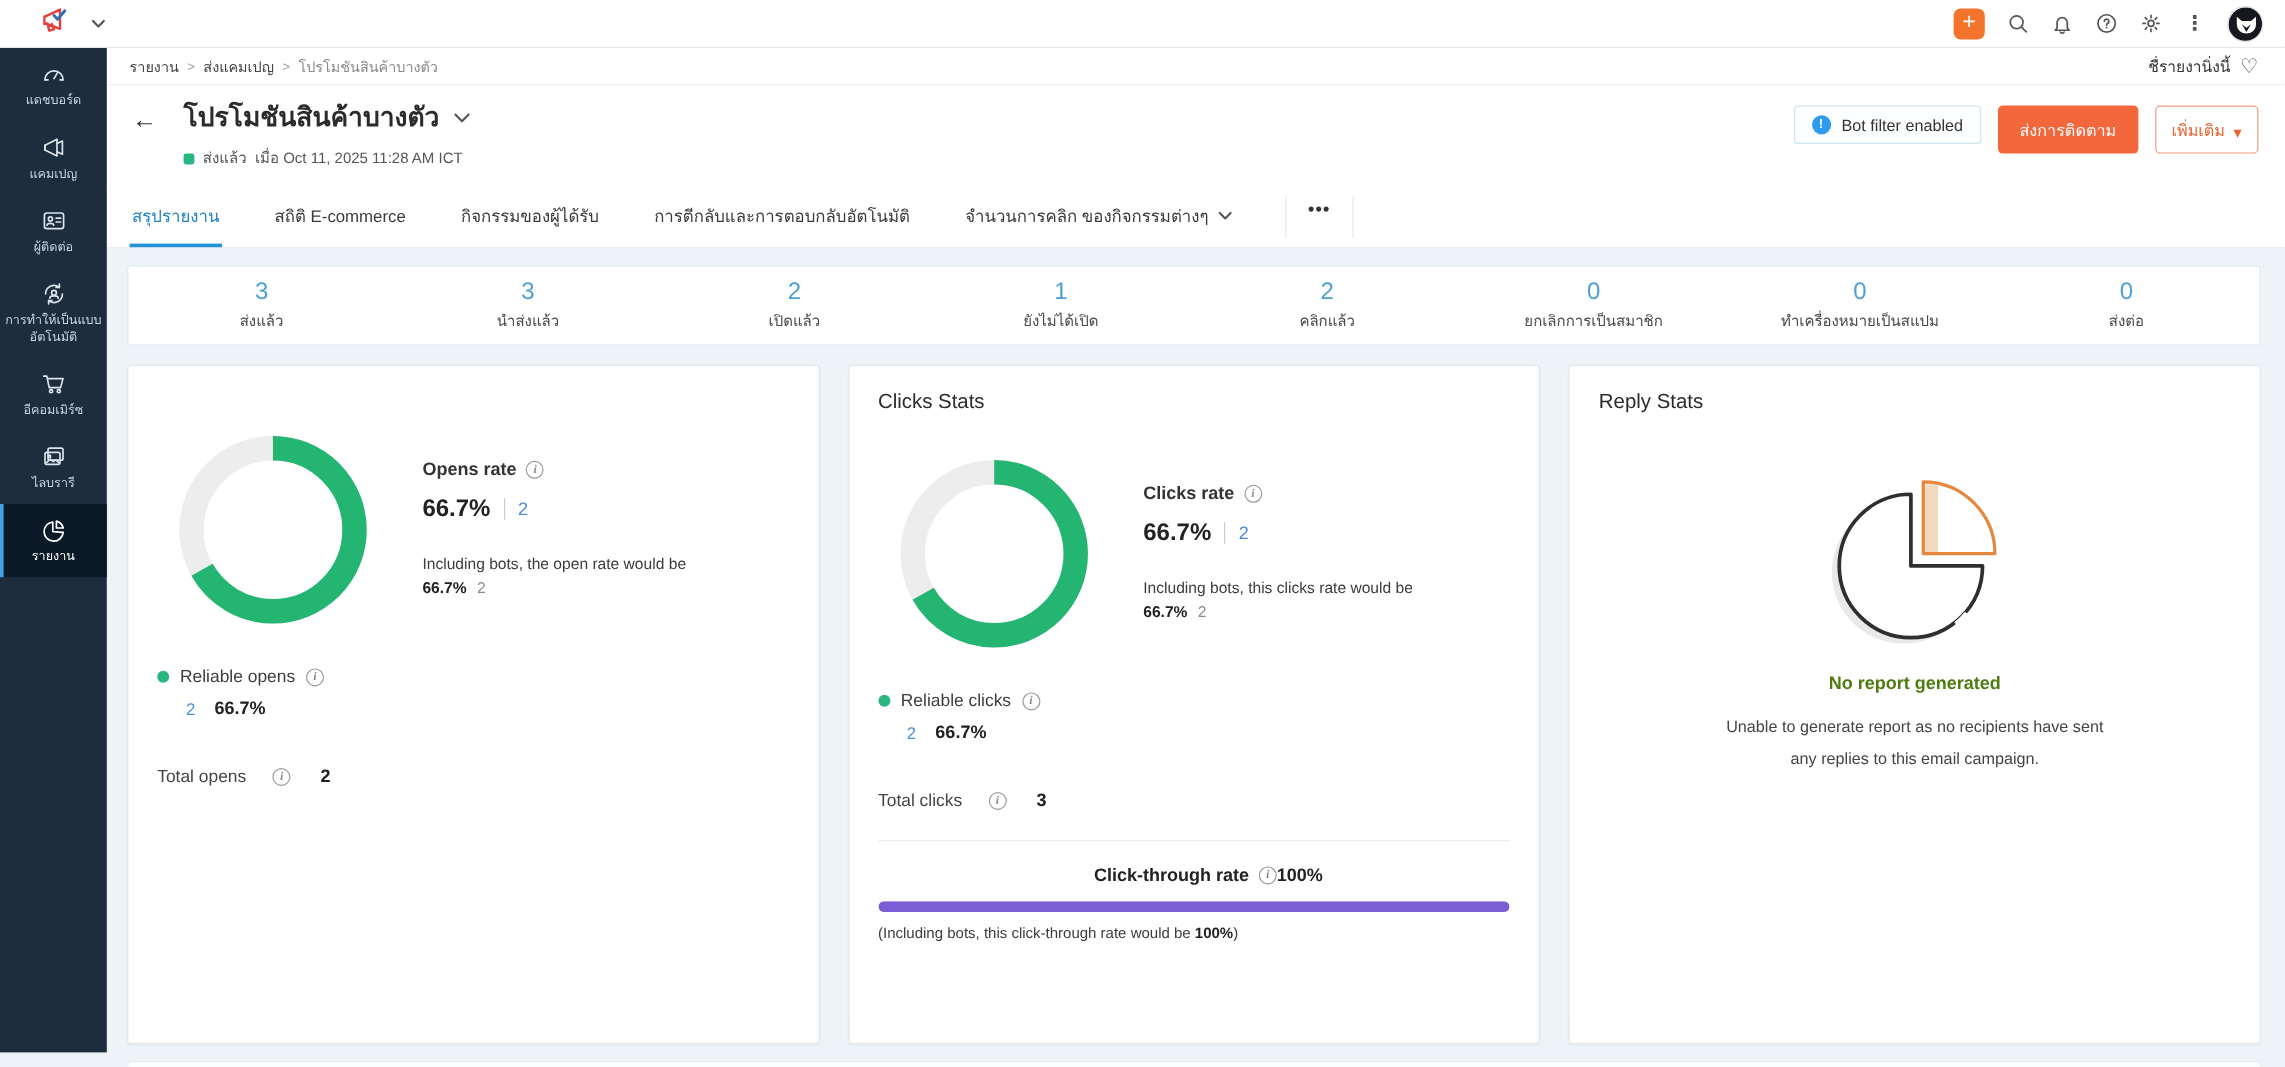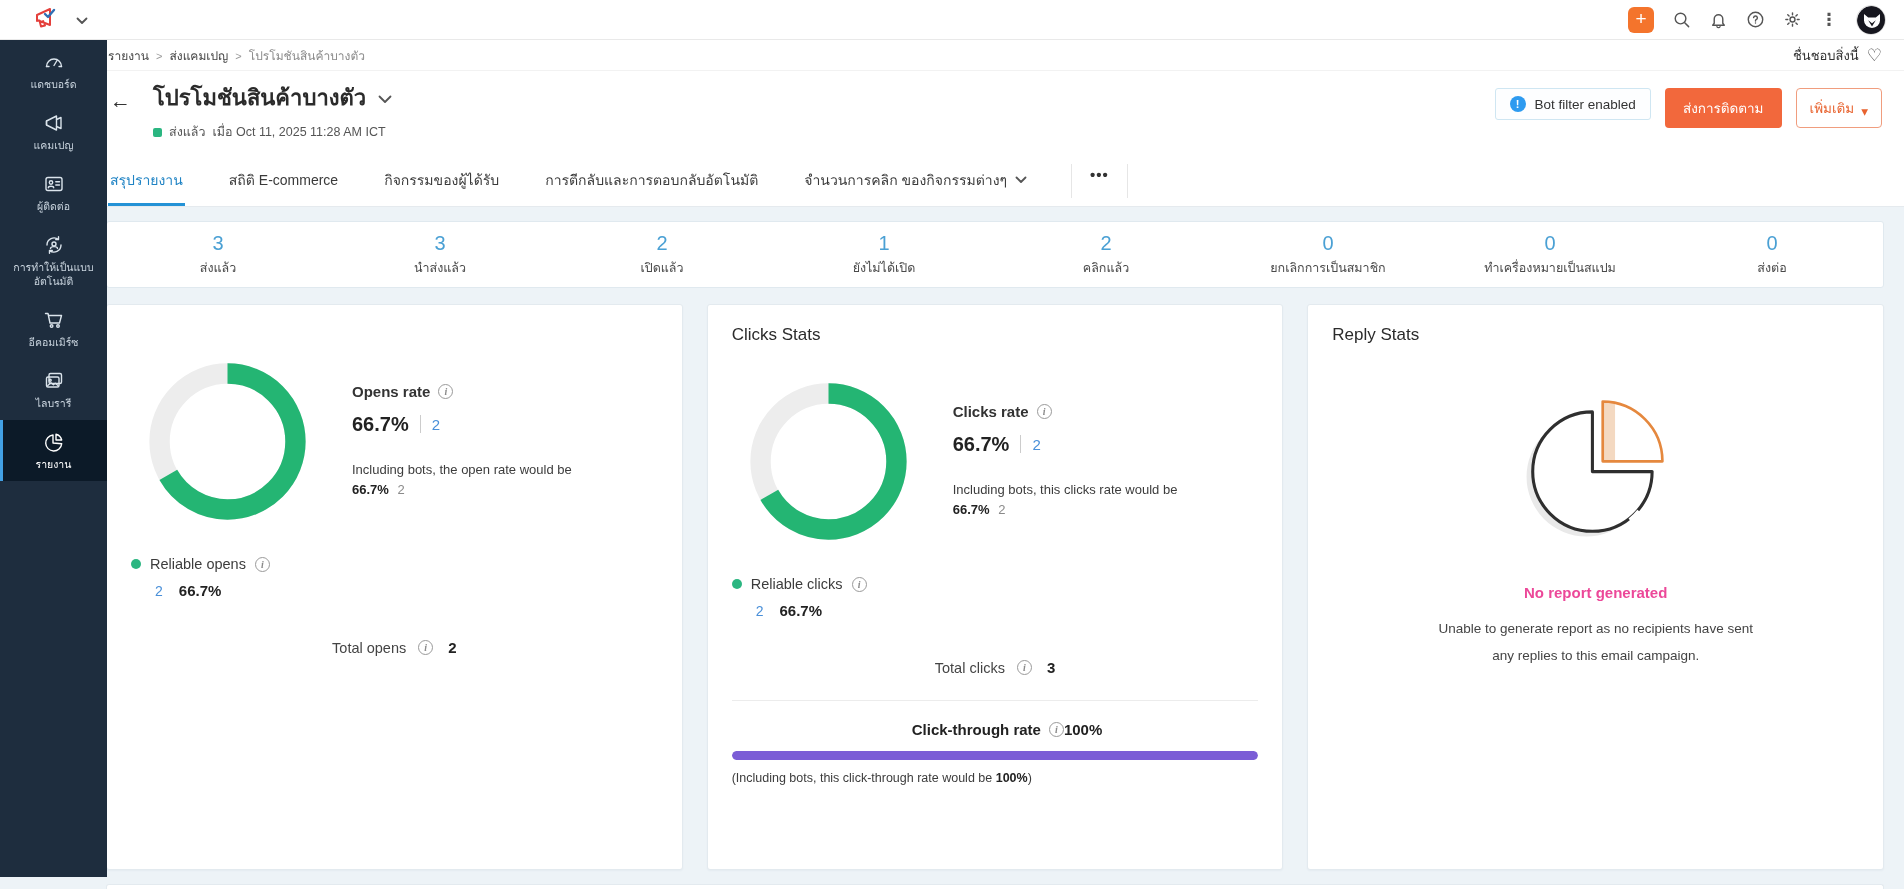--- a/index.html
+++ b/index.html
@@ -9,21 +9,21 @@
   
   .topbar { height:40px; background:#fff; border-bottom:1px solid #e9e9e9; display:flex; align-items:center; padding:0 18px; position:relative; z-index:3; }
   .brand { display:flex; align-items:center; gap:10px; margin-left:14px; }
   .topbar-right { margin-left:auto; display:flex; align-items:center; gap:17px; }
   .plus-btn { width:26px; height:26px; background:#f4742c; border-radius:6px; color:#fff; font-size:19px; line-height:24px; text-align:center; cursor:pointer; }
   .tb-icon { width:20px; height:20px; display:flex; align-items:center; justify-content:center; color:#555; }
   .kebab { font-size:17px; font-weight:bold; color:#555; letter-spacing:0; }
   .avatar { width:30px; height:30px; border-radius:50%; overflow:hidden; border:1px solid #ddd; }
 
   
-  .sidebar { position:absolute; top:40px; left:0; bottom:12px; width:107px; background:#1e2d3e; z-index:2; }
+  .sidebar { position:absolute; top:40px; left:0; bottom:12px; width:89px; background:#1e2d3e; z-index:2; }
   .side-item { padding:11px 2px 10px; text-align:center; color:#c9d4de; cursor:pointer; position:relative; }
   .side-item svg { display:block; margin:0 auto 5px; }
   .side-label { font-size:10.5px; line-height:1.25; display:block; }
   .side-item.active { background:#0c1a28; color:#fff; }
   .side-item.active::before { content:""; position:absolute; left:0; top:0; bottom:0; width:3px; background:#42a0e4; }
 
   
   .main { margin-left:86px; height:849px; display:flex; flex-direction:column; background:#edf3f7; }
 
   .crumbbar { background:#fff; padding:5px 22px 4px; display:flex; justify-content:space-between; align-items:center; border-bottom:1px solid #f2f2f2; }
@@ -77,35 +77,35 @@
   .bots-note b { color:#222; }
   .muted-count { color:#8a8a8a; margin-left:5px; }
 
   .legend { margin-top:32px; }
   .legend-row1 { display:flex; align-items:center; gap:9px; font-size:14.5px; color:#3c3c3c; }
   .legend-dot { width:10px; height:10px; border-radius:50%; background:#2bb681; }
   .legend-row2 { margin-top:10px; padding-left:24px; display:flex; align-items:center; gap:16px; }
   .legend-count { color:#4a90d9; font-size:14px; cursor:pointer; }
   .legend-rate { font-size:15px; font-weight:bold; color:#222; }
 
-  .total-row { margin-top:40px; display:flex; justify-content:center; align-items:center; gap:12px; font-size:14.5px; color:#444; }
+  .total-row { margin-top:40px; display:flex; align-items:center; gap:22px; font-size:14.5px; color:#444; }
   .total-value { font-size:15px; font-weight:bold; color:#222; margin-left:3px; }
 
   .ctr-divider { border-top:1px solid #ececec; margin-top:24px; }
   .ctr-row { margin-top:20px; display:flex; justify-content:center; align-items:center;margin-left:24px; }
   .ctr-label { font-size:15px; font-weight:bold; color:#222; display:flex; align-items:center; gap:8px; }
   .ctr-value { font-size:15px; font-weight:bold; color:#222; }
   .ctr-track { margin-top:13px; height:9px; border-radius:5px; background:#efecf8; overflow:hidden; }
   .ctr-fill { height:100%; border-radius:5px; background:#7b5dd6; }
   .ctr-note { margin-top:11px; font-size:12.5px; color:#3c3c3c; }
   .ctr-note b { color:#222; }
 
   .reply-body { text-align:center; }
   .reply-pie { margin-top:36px; }
-  .empty-title { font-size:15px; font-weight:bold; color:#ec4899; margin-top:24px; }
+  .empty-title { font-size:15px; font-weight:bold; color:#4d7c0f; }
   .empty-text { margin-top:14px; font-size:13.5px; color:#444; line-height:2.0; }
 
   .bottom-sliver { margin-top:14px; height:9px; background:#fff; border:1px solid #e3eaef; border-bottom:none; border-radius:3px 3px 0 0; }
 
   svg.icon { stroke:#555; fill:none; stroke-width:1.5; stroke-linecap:round; stroke-linejoin:round; }
   svg.sicon { stroke:#dbe4ec; fill:none; stroke-width:1.4; stroke-linecap:round; stroke-linejoin:round; }
   .side-item.active svg.sicon { stroke:#fff; }
   svg.caret { stroke:#555; fill:none; stroke-width:1.8; stroke-linecap:round; stroke-linejoin:round; }
 </style>
 </head>
@@ -230,21 +230,21 @@
 
   <div class="crumbbar">
     <div class="crumbs">
       <span class="crumb">รายงาน</span>
       <span class="crumb-sep">&gt;</span>
       <span class="crumb">ส่งแคมเปญ</span>
       <span class="crumb-sep">&gt;</span>
       <span class="crumb last">โปรโมชันสินค้าบางตัว</span>
     </div>
     <div class="fav">
-      <span>ชื่นชอบสิ่งนี้</span>
+      <span>ชื่รายงานิ่งนี้</span>
       <span class="heart">♡</span>
     </div>
   </div>
 
   <div class="header">
     <div class="header-left">
       <span class="back-arrow">←</span>
       <div>
         <div class="title-row">
           <span class="page-title">โปรโมชันสินค้าบางตัว</span>

